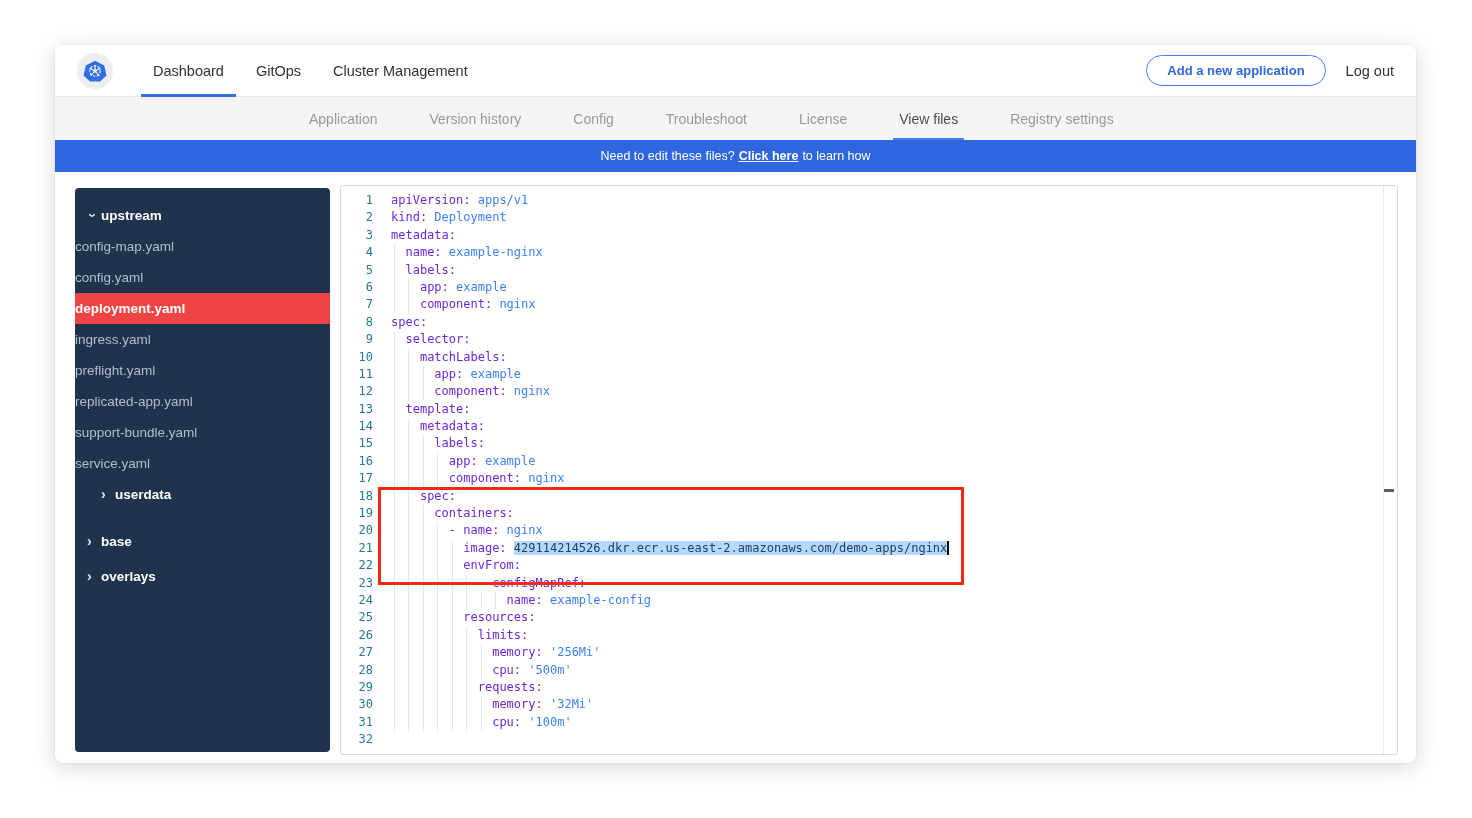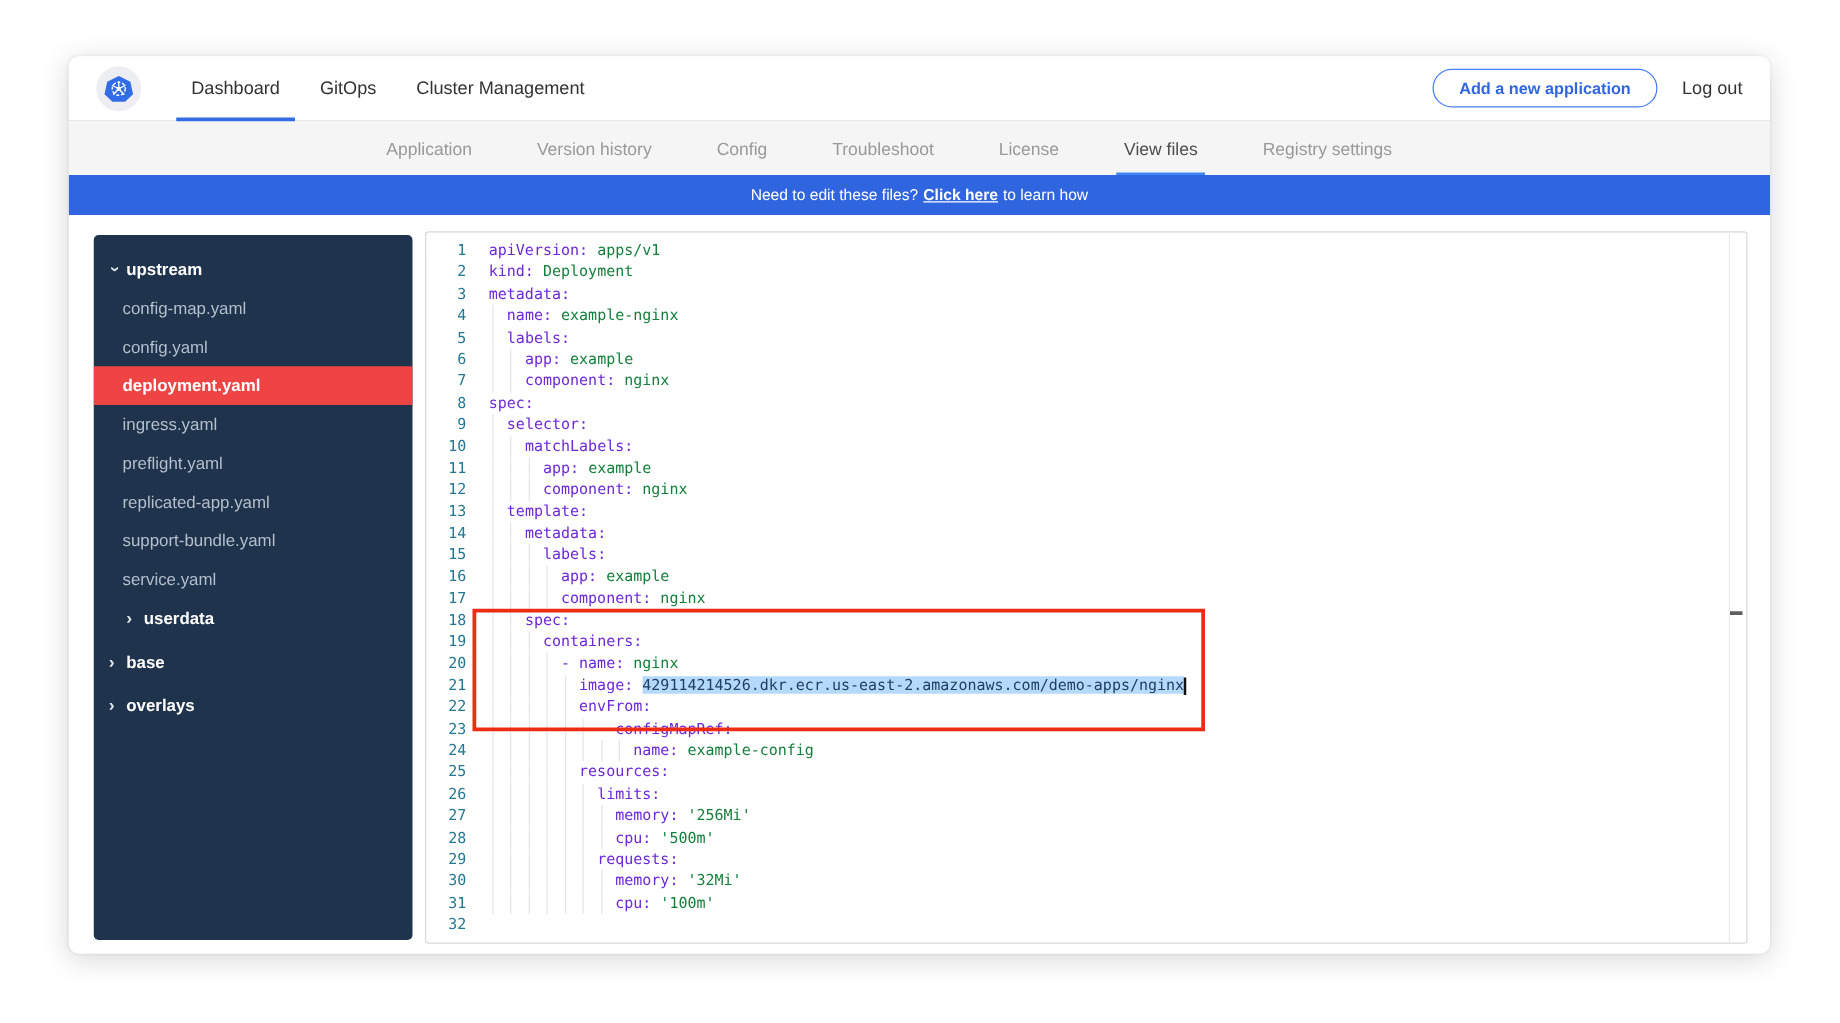--- a/index.html
+++ b/index.html
@@ -40,39 +40,39 @@
   
   .banner { position:absolute; top:95px; left:0; right:0; height:32px; background:#3065e0;
             color:#fff; display:flex; align-items:center; justify-content:center;
             font-size:12.5px; font-weight:500; }
   .banner .lnk { font-weight:700; text-decoration:underline; margin:0 4px; cursor:pointer; }
 
   
   .tree { position:absolute; left:20px; top:143px; width:255px; height:564px;
           background:#1f334c; border-radius:4px; padding-top:12px; overflow:hidden; }
   .trow { height:31px; line-height:31px; font-size:13.5px; color:#b3bfcc;
-          padding-left:23px; cursor:pointer; white-space:nowrap; }
+          cursor:pointer; white-space:nowrap; }
   .trow.folder { color:#ffffff; font-weight:600; padding-left:12px; }
   .trow.folder.lvl1 { padding-left:26px; font-weight:600; }
   .trow.sel { background:#ef4444; color:#fff; font-weight:700; }
   .chev { display:inline-block; font-size:14px; margin-right:6px; color:#dfe6ec;
           width:8px; transform-origin:50% 55%; }
   .chev.open { transform:rotate(90deg); }
 
   
   .editor { position:absolute; left:285px; top:140px; width:1058px; height:570px;
             background:#fff; border:1px solid #d8d8d8; border-radius:3px;
             padding-top:6px; overflow:hidden;
             font-family:"DejaVu Sans Mono", monospace; }
   .cl { display:flex; height:17.4px; font-size:12px; line-height:17.4px; }
   .ln { width:32px; text-align:right; color:#237893; flex:none; }
   .ct { margin-left:18px; white-space:pre; position:relative; color:#333; }
   .ig { position:absolute; top:0; bottom:0; width:1px; background:#e6e6e6; }
   .k  { color:#6d28d9; }
-  .v  { color:#15803d; }
+  .v  { color:#3b82f6; }
   .v.sel { background:#b5d9fb; color:#1f3f63; }
   .cursor { display:inline-block; width:2px; height:14px; background:#111;
             vertical-align:middle; margin-left:0px; }
   .scrollsep { position:absolute; top:0; bottom:0; left:1042px; width:1px; background:#ebebeb; }
   .odash { position:absolute; left:1043px; right:3px; top:303px; height:3px; background:#5f5f5f; }
 
   
   .redbox { position:absolute; left:323px; top:442px; width:586px; height:98px;
             border:3px solid #ee2b13; z-index:6; pointer-events:none; }
 </style>
@@ -126,21 +126,21 @@
       <div class="trow lvl0 folder"><span class="chev open">›</span><span>upstream</span></div>
       <div class="trow lvl1"><span>config-map.yaml</span></div>
       <div class="trow lvl1"><span>config.yaml</span></div>
       <div class="trow lvl1 sel"><span>deployment.yaml</span></div>
       <div class="trow lvl1"><span>ingress.yaml</span></div>
       <div class="trow lvl1"><span>preflight.yaml</span></div>
       <div class="trow lvl1"><span>replicated-app.yaml</span></div>
       <div class="trow lvl1"><span>support-bundle.yaml</span></div>
       <div class="trow lvl1"><span>service.yaml</span></div>
       <div class="trow lvl1 folder"><span class="chev">›</span><span>userdata</span></div>
-      <div class="trow lvl0 folder" style="margin-top: 4px;"><span class="chev">›</span><span>base</span></div>
+      <div class="trow lvl0 folder" style="margin-top: 16px;"><span class="chev">›</span><span>base</span></div>
       <div class="trow lvl0 folder" style="margin-top: 4px;"><span class="chev">›</span><span>overlays</span></div>
     </aside>
 
   <div class="editor">
     <div id="lines">
         <div class="cl">
           <span class="ln">1</span>
           <span class="ct"><span></span><span class="k">apiVersion:</span><span> </span><span class="v">apps/v1</span></span>
         </div>
         <div class="cl">

